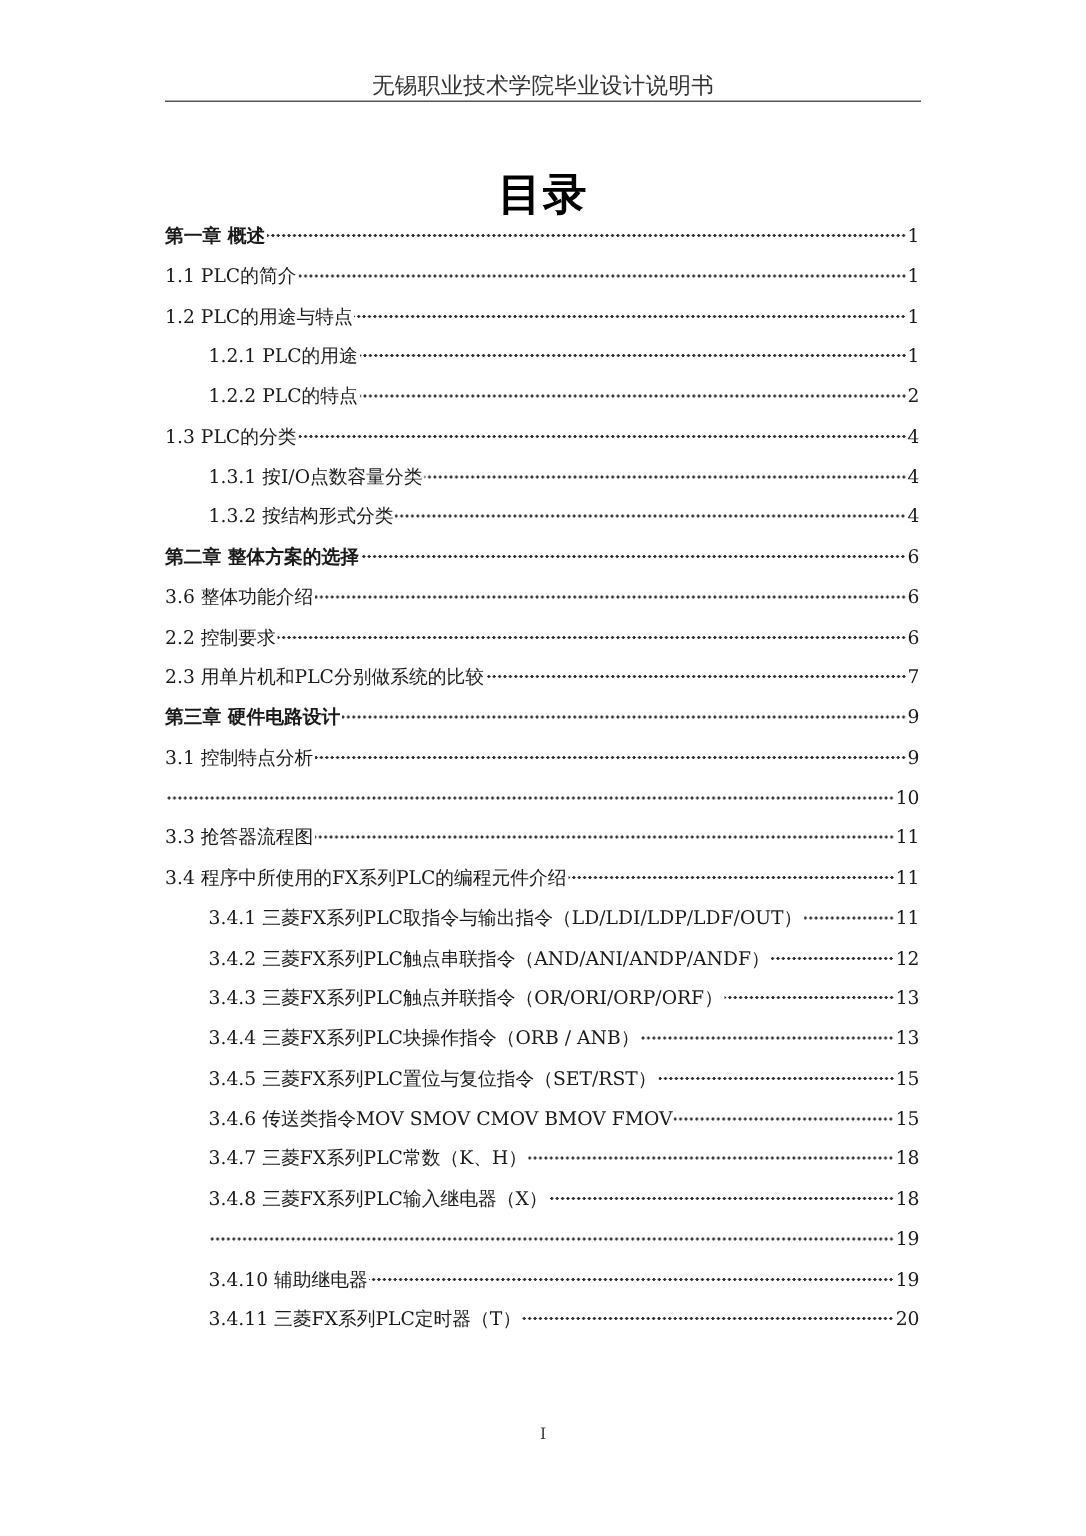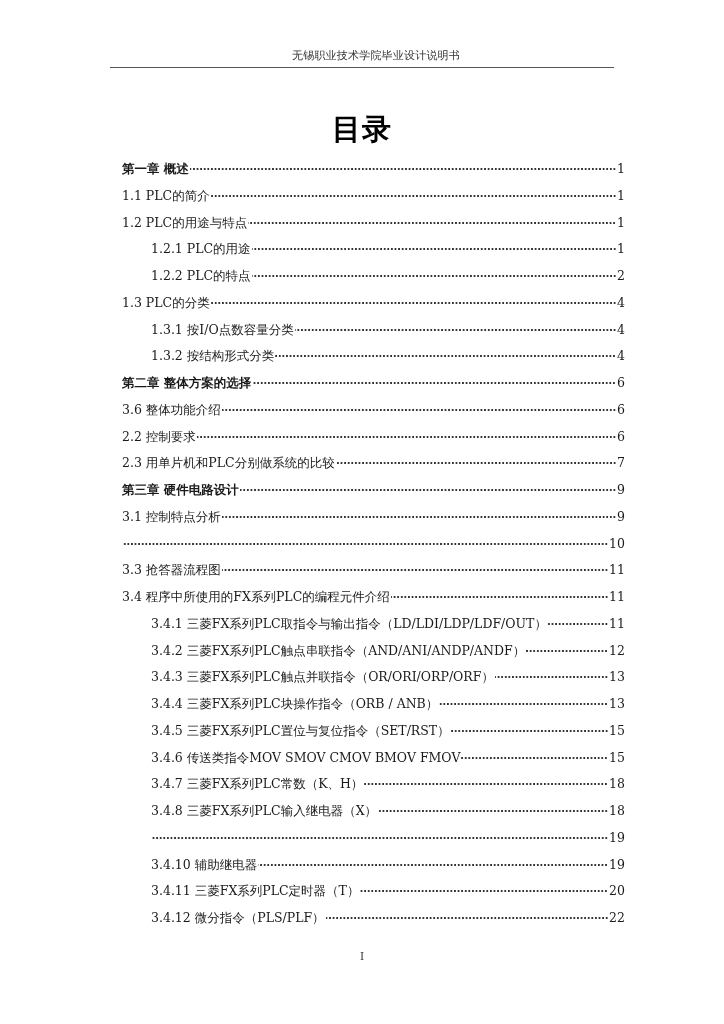--- a/index.html
+++ b/index.html
@@ -10,25 +10,25 @@
     body {
       width: 724px;
       height: 1024px;
       position: relative;
       overflow: hidden;
       font-family: "DejaVu Serif", "Liberation Serif", serif;
       color: #1a1a1a;
     }
     .page-header {
       position: absolute;
-      left: 124px;
+      left: 110px;
       top: 48px;
       width: 504px;
       text-align: center;
-      font-size: 11px;
+      font-size: 15px;
       color: #333;
       letter-spacing: 0.2px;
     }
     .header-rule {
       position: absolute;
       left: 110px;
       top: 67px;
       width: 504px;
       height: 0;
       border-top: 1.5px solid #555;
@@ -43,21 +43,21 @@
       font-weight: bold;
       font-size: 29px;
       color: #000;
       letter-spacing: 1px;
     }
     .toc-list {
       position: absolute;
       left: 110px;
       top: 147px;
       width: 503px;
-      margin: 12px;
+      margin: 0;
       padding: 0;
       list-style: none;
     }
     .toc-entry {
       display: flex;
       align-items: baseline;
       height: 26.75px;
       line-height: 20px;
       font-size: 12.5px;
       white-space: nowrap;
@@ -239,20 +239,15 @@
   <li class="toc-entry level-2">
     <span class="toc-label">3.4.10 辅助继电器  </span>
     <span class="toc-leader"></span>
     <span class="toc-page">19</span>
   </li>
   <li class="toc-entry level-2">
     <span class="toc-label">3.4.11 三菱FX系列PLC定时器（T）</span>
     <span class="toc-leader"></span>
     <span class="toc-page">20</span>
   </li>
-  <li class="toc-entry level-2">
-    <span class="toc-label">3.4.12 微分指令（PLS/PLF） </span>
-    <span class="toc-leader"></span>
-    <span class="toc-page">22</span>
-  </li>
 </ul>
 
 <div class="page-number">I</div>
 
 </body></html>

